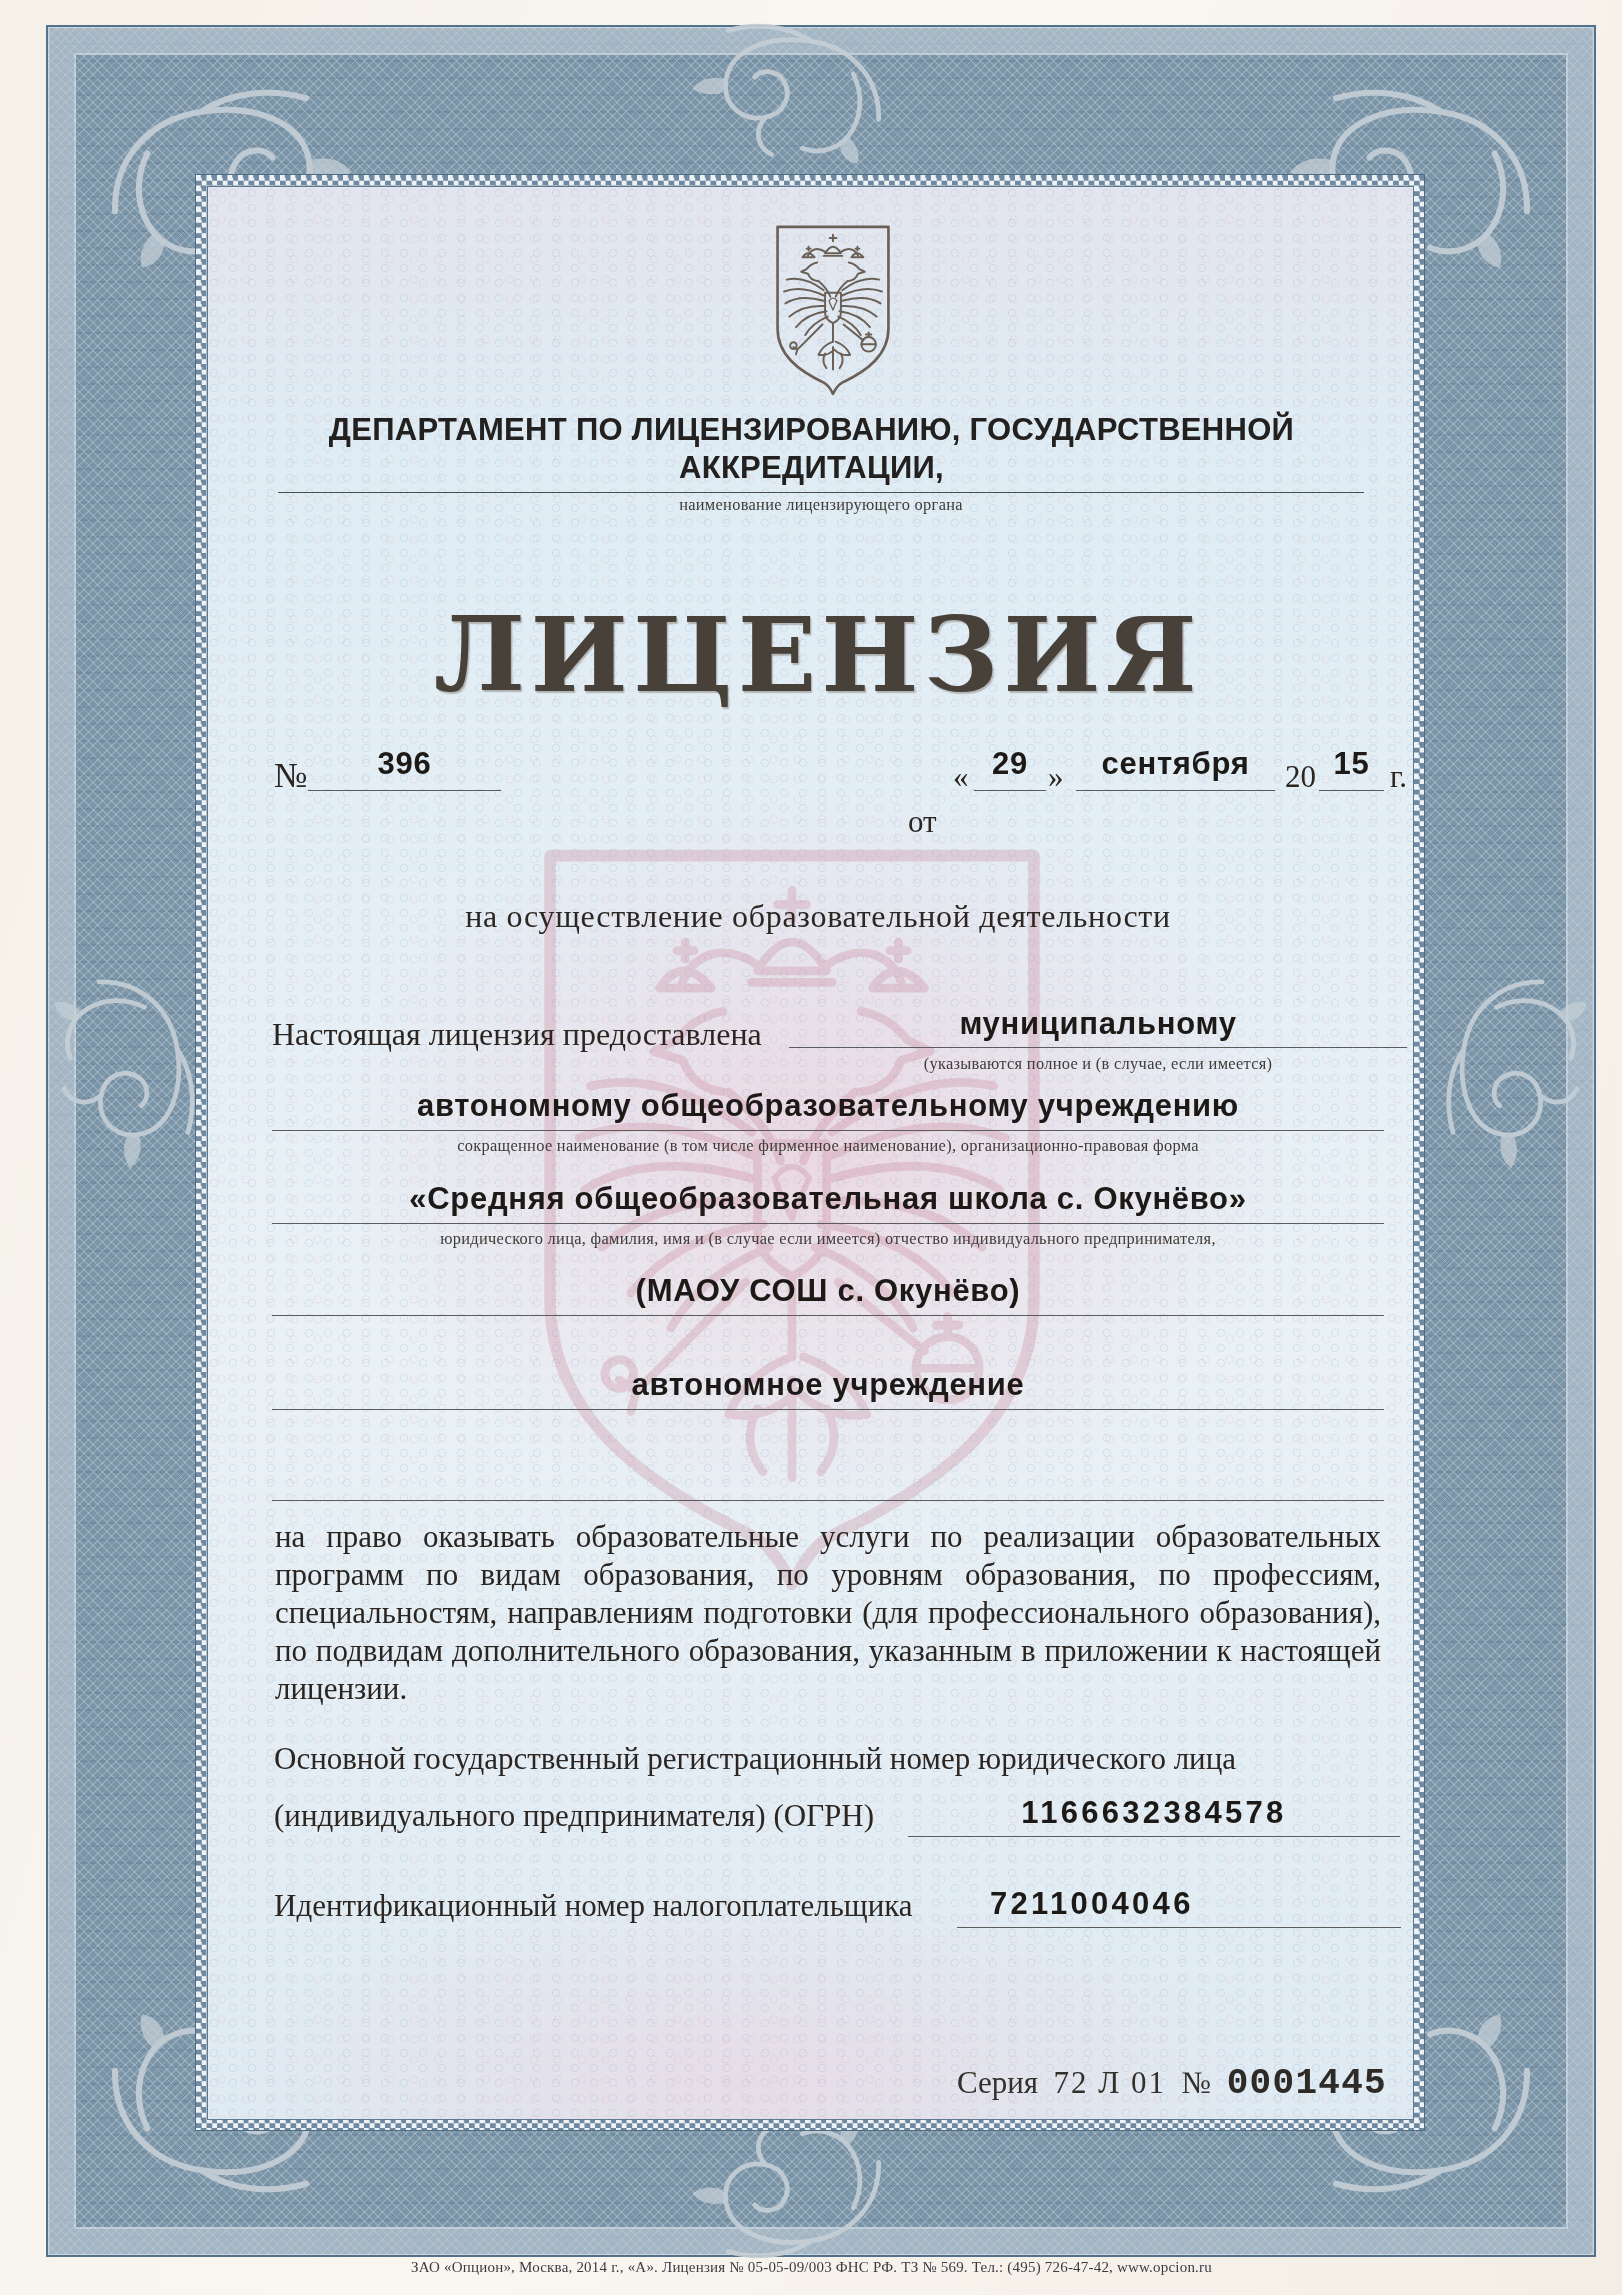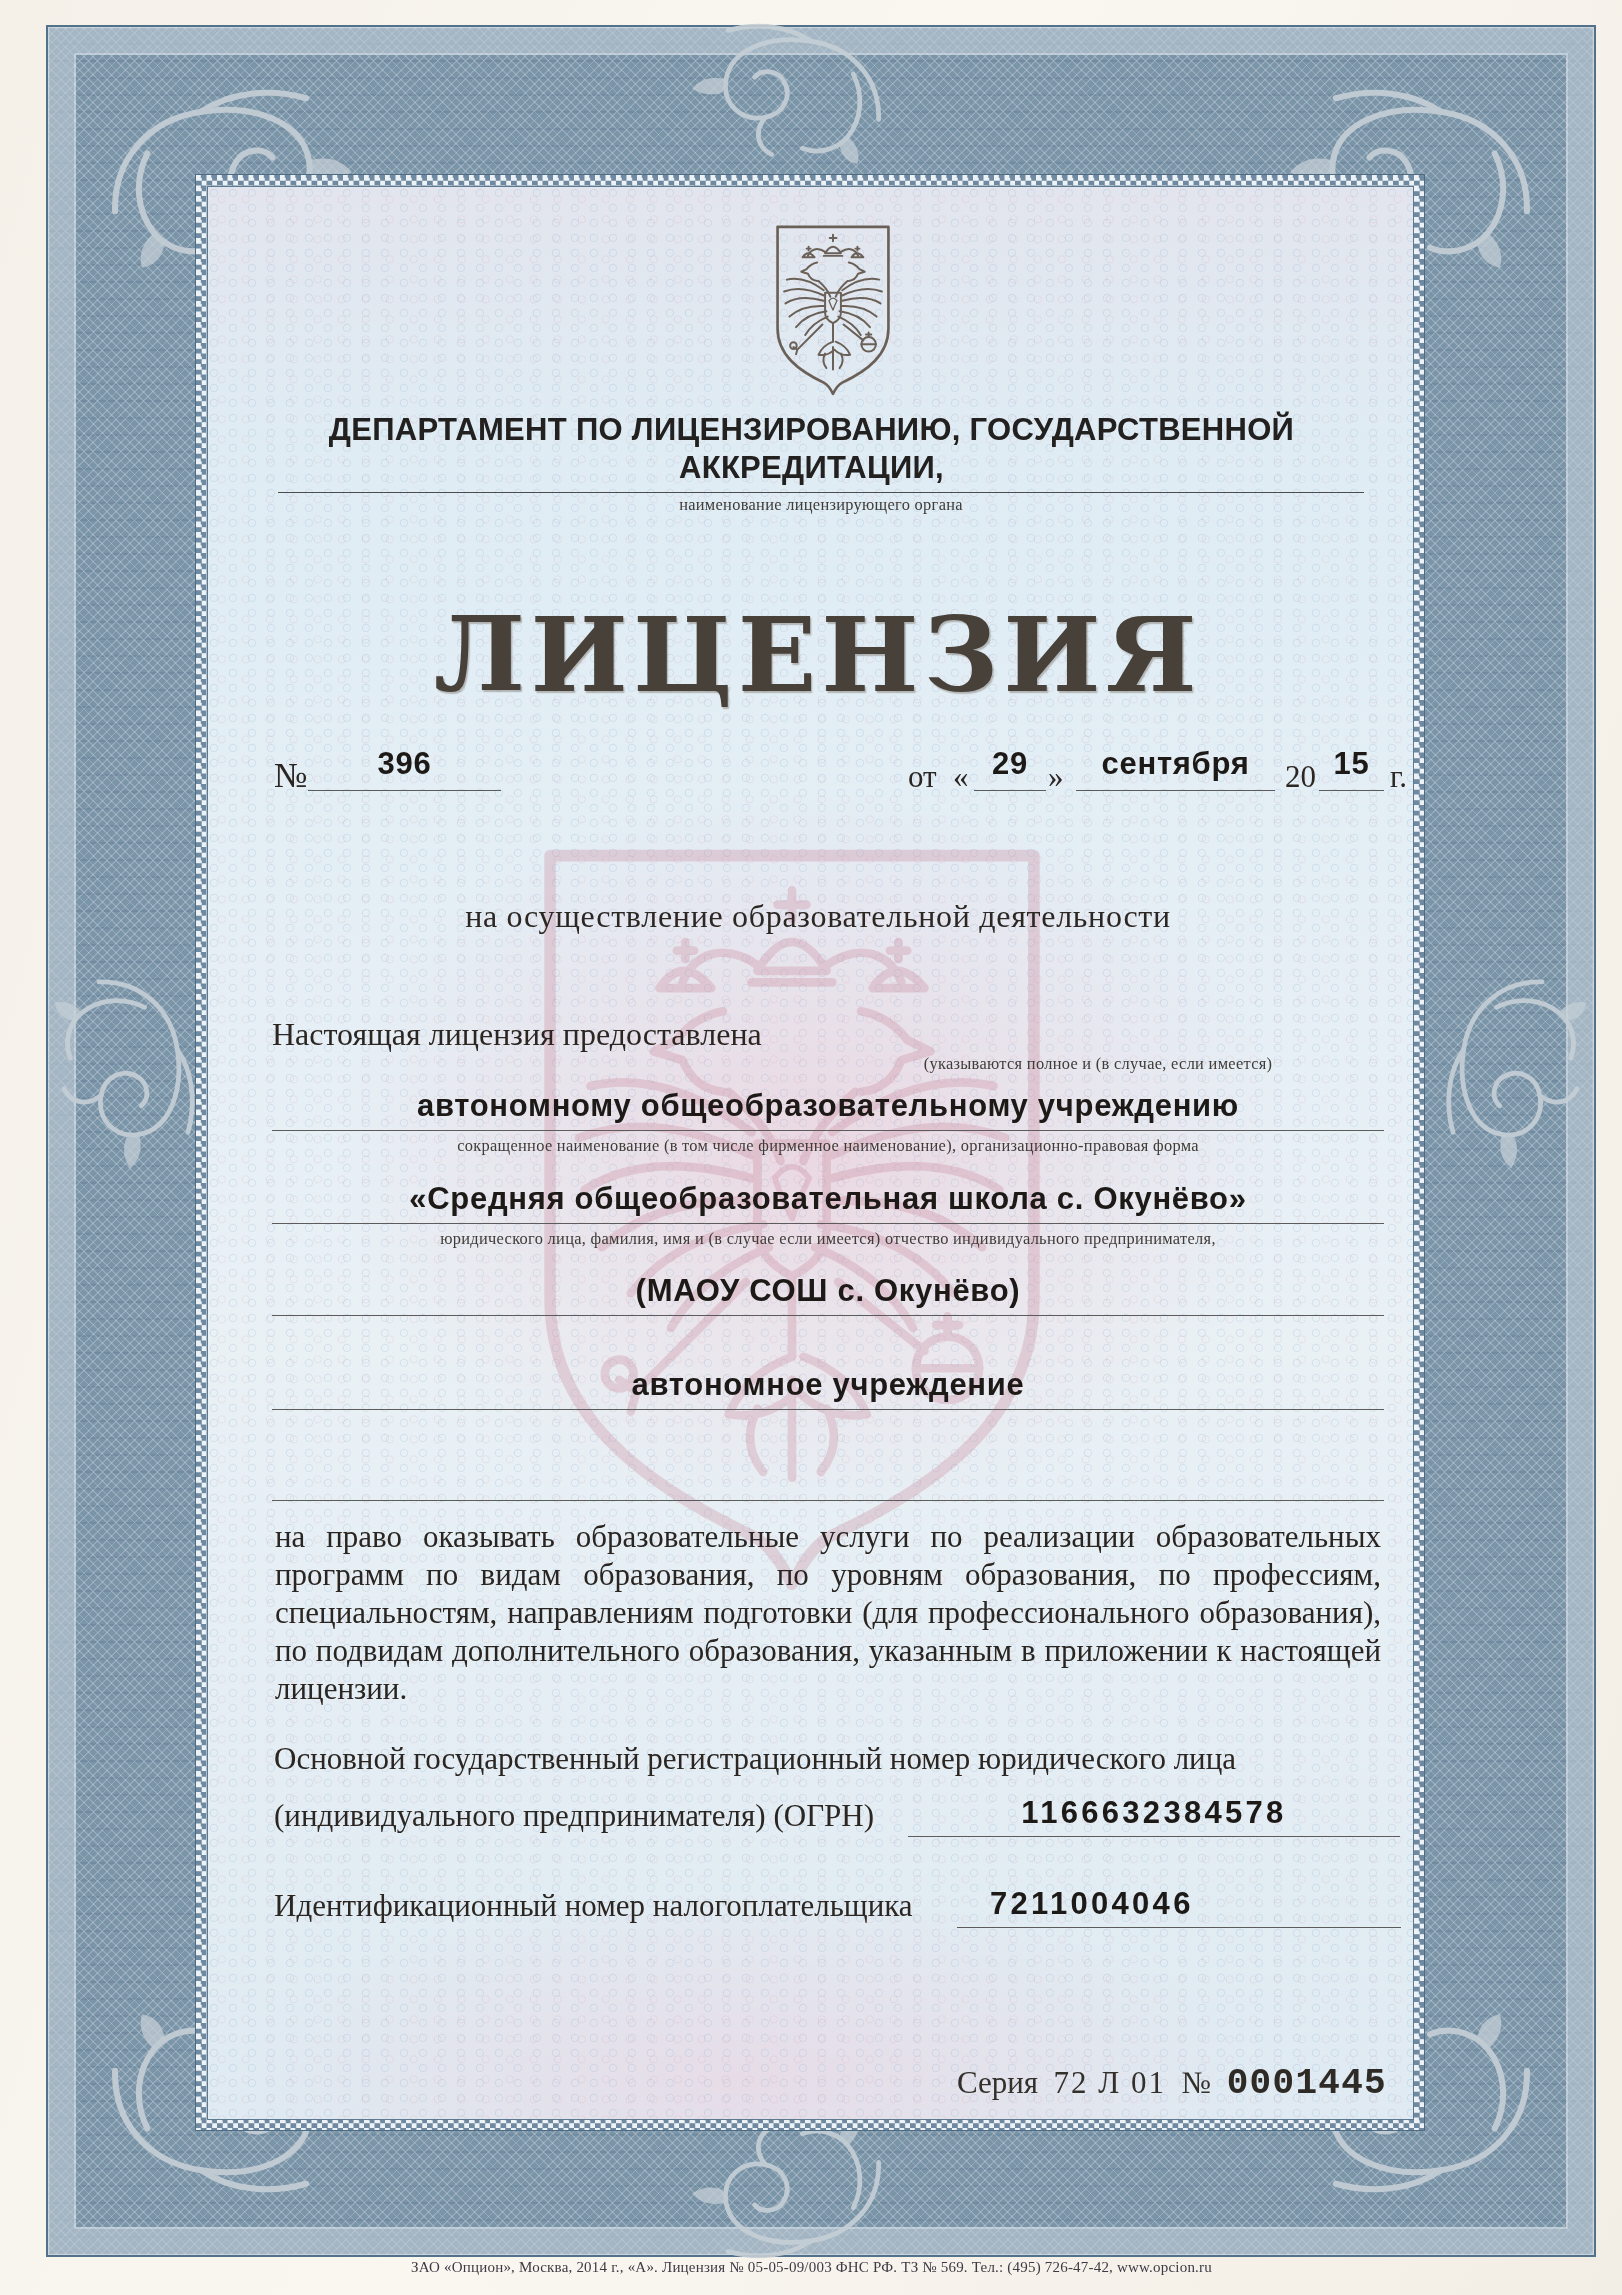--- a/index.html
+++ b/index.html
@@ -170,38 +170,41 @@
     </div>
     <div class="abs issuer-rule"></div>
     <div class="abs issuer-cap cap">наименование лицензирующего органа</div>
 
     <div class="abs big-title">ЛИЦЕНЗИЯ</div>
 
     <div class="abs lbl" style="left:274px;top:756px;font-size:35px">№</div>
     <div class="ulbox" style="left:308px;top:737px;width:193px;height:54px">
       <span class="v">396</span>
     </div>
-    <div class="abs lbl" style="left:908px;top:759px">от</div>
+    <div class="abs lbl" style="left:908px;top:804px">от</div>
     <div class="abs lbl" style="left:953px;top:759px">«</div>
     <div class="ulbox" style="left:974px;top:733px;width:72px;height:58px">
       <span class="v">29</span>
     </div>
     <div class="abs lbl" style="left:1048px;top:759px">»</div>
     <div class="ulbox" style="left:1076px;top:733px;width:199px;height:58px">
       <span class="v">сентября</span>
     </div>
     <div class="abs lbl" style="left:1285px;top:759px">20</div>
     <div class="ulbox" style="left:1319px;top:733px;width:65px;height:58px">
       <span class="v">15</span>
     </div>
     <div class="abs lbl" style="left:1390px;top:759px">г.</div>
 
     <div class="abs subtitle">на осуществление образовательной деятельности</div>
 
     <div class="abs lbl" style="left:272px;top:1016px;font-size:32px">Настоящая лицензия предоставлена</div>
+    <div class="ulbox" style="left:789px;top:996px;width:618px;height:52px">
+      <span class="v" style="font-size:31px;padding-bottom:5.2px">муниципальному</span>
+    </div>
     <div class="abs cap ctr" style="left:789px;top:1054px;width:618px">(указываются полное и (в случае, если имеется)</div>
 
     <div class="ulbox" style="left:272px;top:1081px;width:1112px;height:50px">
       <span class="v" style="font-size:31px;padding-bottom:6.5px">автономному общеобразовательному учреждению</span>
     </div>
     <div class="abs cap ctr" style="left:272px;top:1136px;width:1112px">сокращенное наименование (в том числе фирменное наименование), организационно-правовая форма</div>
 
     <div class="ulbox" style="left:272px;top:1174px;width:1112px;height:50px">
       <span class="v" style="font-size:31px;padding-bottom:6.5px">«Средняя общеобразовательная школа с. Окунёво»</span>
     </div>

